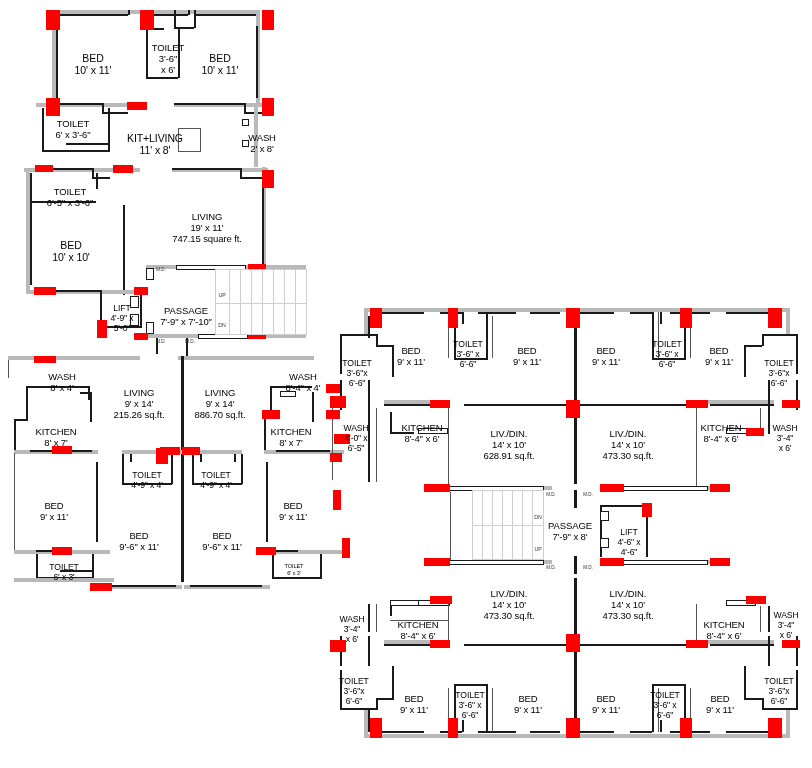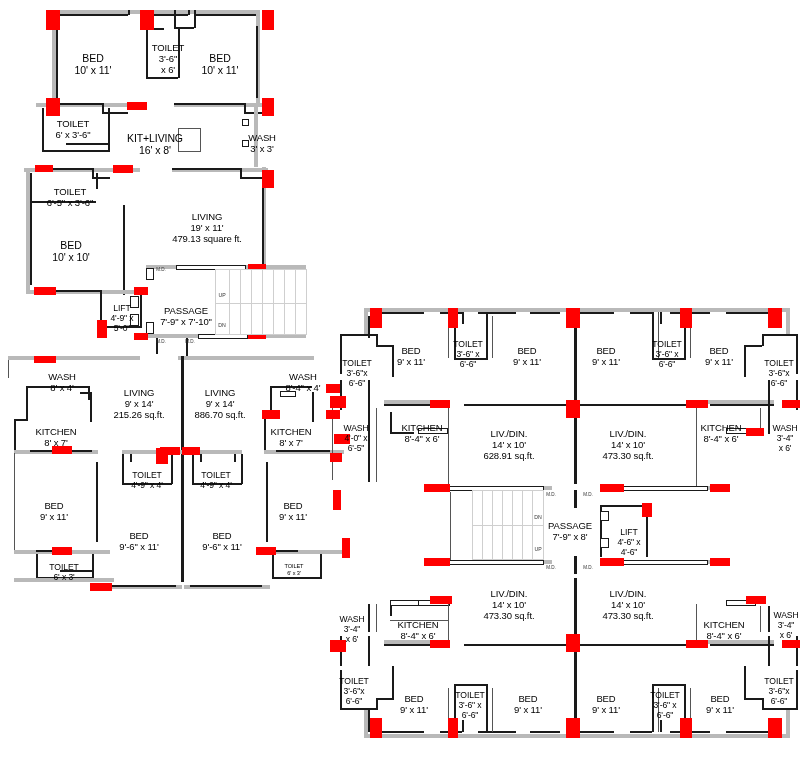--- a/index.html
+++ b/index.html
@@ -483,25 +483,25 @@
     <div class="col" style="left:566px; top:718px; width:14px; height:20px;"></div>
     <div class="col" style="left:680px; top:718px; width:12px; height:20px;"></div>
     <div class="col" style="left:768px; top:718px; width:14px; height:20px;"></div>
   </div>
 
   <div id="left-room-labels">
       <div class="lbl s11" style="left: 93px; top: 52px;"><span class="nm">BED</span><span class="dm">10' x 11'</span></div>
       <div class="lbl s10" style="left: 168px; top: 42px;"><span class="nm">TOILET</span><span class="dm">3'-6"</span><span class="ar">x 6'</span></div>
       <div class="lbl s11" style="left: 220px; top: 52px;"><span class="nm">BED</span><span class="dm">10' x 11'</span></div>
       <div class="lbl s10" style="left: 73px; top: 118px;"><span class="nm">TOILET</span><span class="dm">6' x 3'-6"</span></div>
-      <div class="lbl s11" style="left: 155px; top: 132px;"><span class="nm">KIT+LIVING</span><span class="dm">16' x 8'</span></div>
-      <div class="lbl s10" style="left: 262px; top: 132px;"><span class="nm">WASH</span><span class="dm">3' x 3'</span></div>
+      <div class="lbl s11" style="left: 155px; top: 132px;"><span class="nm">KIT+LIVING</span><span class="dm">11' x 8'</span></div>
+      <div class="lbl s10" style="left: 262px; top: 132px;"><span class="nm">WASH</span><span class="dm">2' x 8'</span></div>
       <div class="lbl s10" style="left: 70px; top: 186px;"><span class="nm">TOILET</span><span class="dm">6'-5" x 3'-6"</span></div>
       <div class="lbl s11" style="left: 71px; top: 239px;"><span class="nm">BED</span><span class="dm">10' x 10'</span></div>
-      <div class="lbl s10" style="left: 207px; top: 211px;"><span class="nm">LIVING</span><span class="dm">19' x 11'</span><span class="ar">479.13 square ft.</span></div>
+      <div class="lbl s10" style="left: 207px; top: 211px;"><span class="nm">LIVING</span><span class="dm">19' x 11'</span><span class="ar">747.15 square ft.</span></div>
       <div class="lbl s9" style="left: 122px; top: 303px;"><span class="nm">LIFT</span><span class="dm">4'-9" x</span><span class="ar">5'-0"</span></div>
       <div class="lbl s10" style="left: 186px; top: 305px;"><span class="nm">PASSAGE</span><span class="dm">7'-9" x 7'-10"</span></div>
       <div class="lbl s10" style="left: 62px; top: 371px;"><span class="nm">WASH</span><span class="dm">8' x 4'</span></div>
       <div class="lbl s10" style="left: 303px; top: 371px;"><span class="nm">WASH</span><span class="dm">8'-4" x 4'</span></div>
       <div class="lbl s10" style="left: 139px; top: 387px;"><span class="nm">LIVING</span><span class="dm">9' x 14'</span><span class="ar">215.26 sq.ft.</span></div>
       <div class="lbl s10" style="left: 220px; top: 387px;"><span class="nm">LIVING</span><span class="dm">9' x 14'</span><span class="ar">886.70 sq.ft.</span></div>
       <div class="lbl s10" style="left: 56px; top: 426px;"><span class="nm">KITCHEN</span><span class="dm">8' x 7'</span></div>
       <div class="lbl s10" style="left: 291px; top: 426px;"><span class="nm">KITCHEN</span><span class="dm">8' x 7'</span></div>
       <div class="lbl s9" style="left: 147px; top: 470px;"><span class="nm">TOILET</span><span class="dm">4'-9" x 4'</span></div>
       <div class="lbl s9" style="left: 216px; top: 470px;"><span class="nm">TOILET</span><span class="dm">4'-9" x 4'</span></div>

